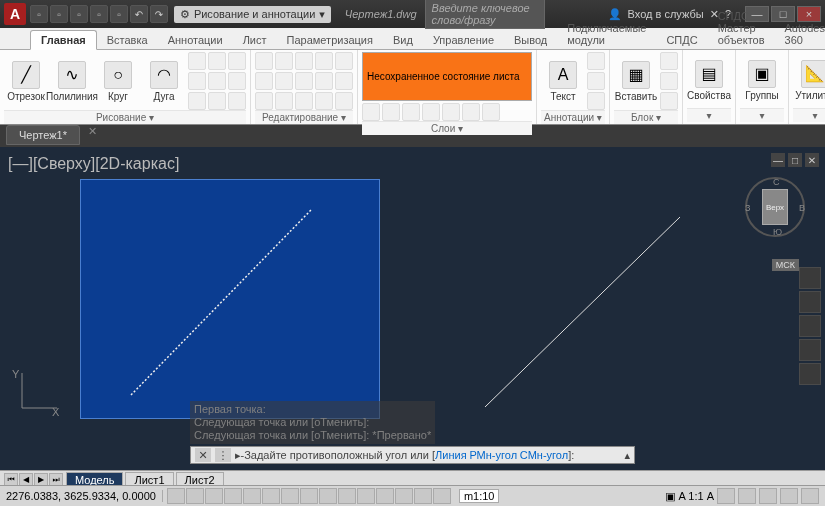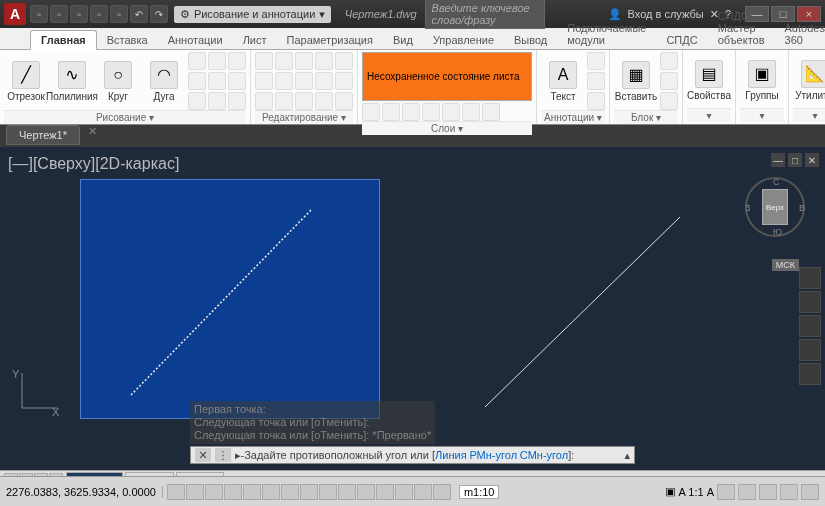--- a/index.html
+++ b/index.html
@@ -57,21 +57,21 @@
 .cmd-prefix { width: 16px; height: 14px; background: #ccc; margin-right: 4px; display: flex; align-items: center; justify-content: center; }
 .cmd-bracket { color: #0066cc; }
 
 
 .sheet-tabs { position: absolute; bottom: 18px; left: 0; right: 0; height: 18px; background: #ddd; display: flex; align-items: center; padding-left: 4px; font-size: 10px; border-top: 1px solid #999; }
 .sh-nav { width: 14px; height: 14px; background: #ccc; border: 1px solid #aaa; margin-right: 1px; display: flex; align-items: center; justify-content: center; font-size: 8px; }
 .sh-tab { padding: 1px 8px; border: 1px solid #aaa; margin-left: 2px; }
 .sh-tab.active { background: #1e3a5f; color: #fff; }
 
 
-.status { position: absolute; bottom: 0; left: 0; right: 0; height: 30px; background: #d6d6d6; display: flex; align-items: center; font-size: 10px; border-top: 1px solid #999; }
+.status { position: absolute; bottom: 0; left: 0; right: 0; height: 21px; background: #d6d6d6; display: flex; align-items: center; font-size: 10px; border-top: 1px solid #999; }
 .coords { padding: 0 6px; border-right: 1px solid #aaa; }
 .st-btns { display: flex; margin-left: 4px; gap: 1px; }
 .st-btn { width: 18px; height: 16px; background: #c8c8c8; border: 1px solid #aaa; }
 .st-right { margin-left: auto; display: flex; align-items: center; gap: 3px; padding-right: 6px; }
 .st-combo { background: #fff; border: 1px solid #aaa; padding: 0 4px; }
 </style>
 </head>
 <body>
 
 <div class="titlebar">

